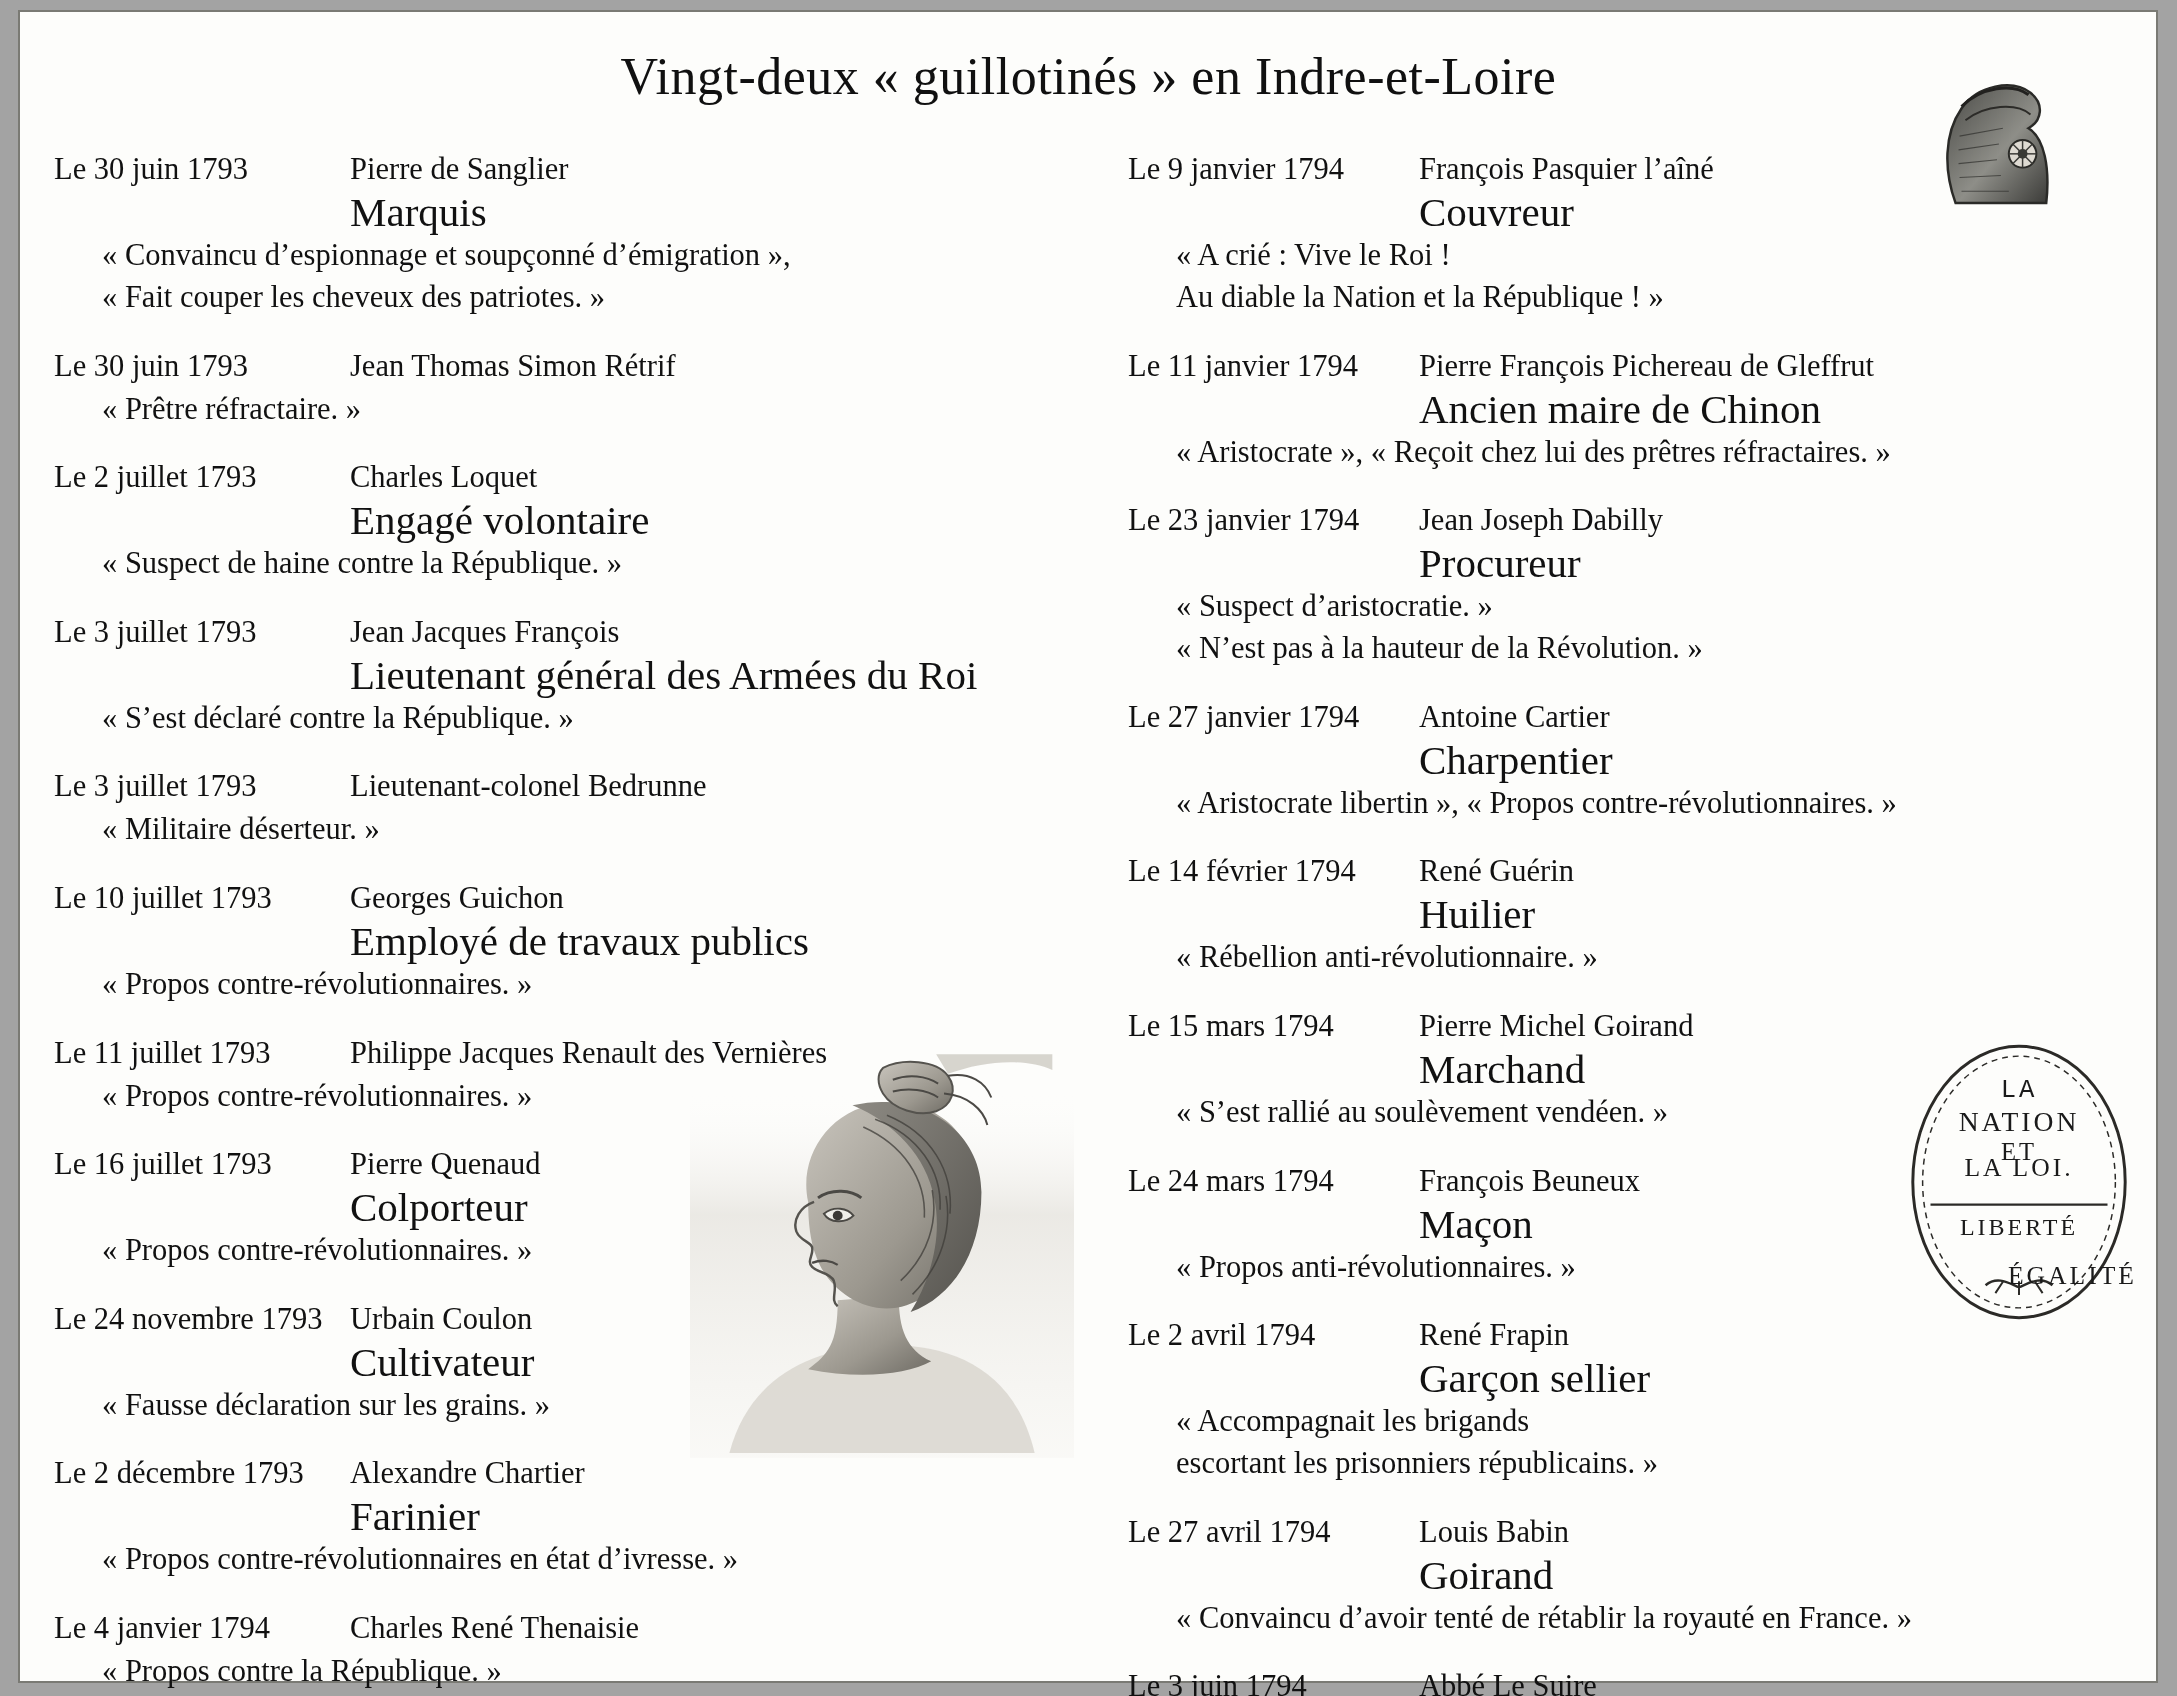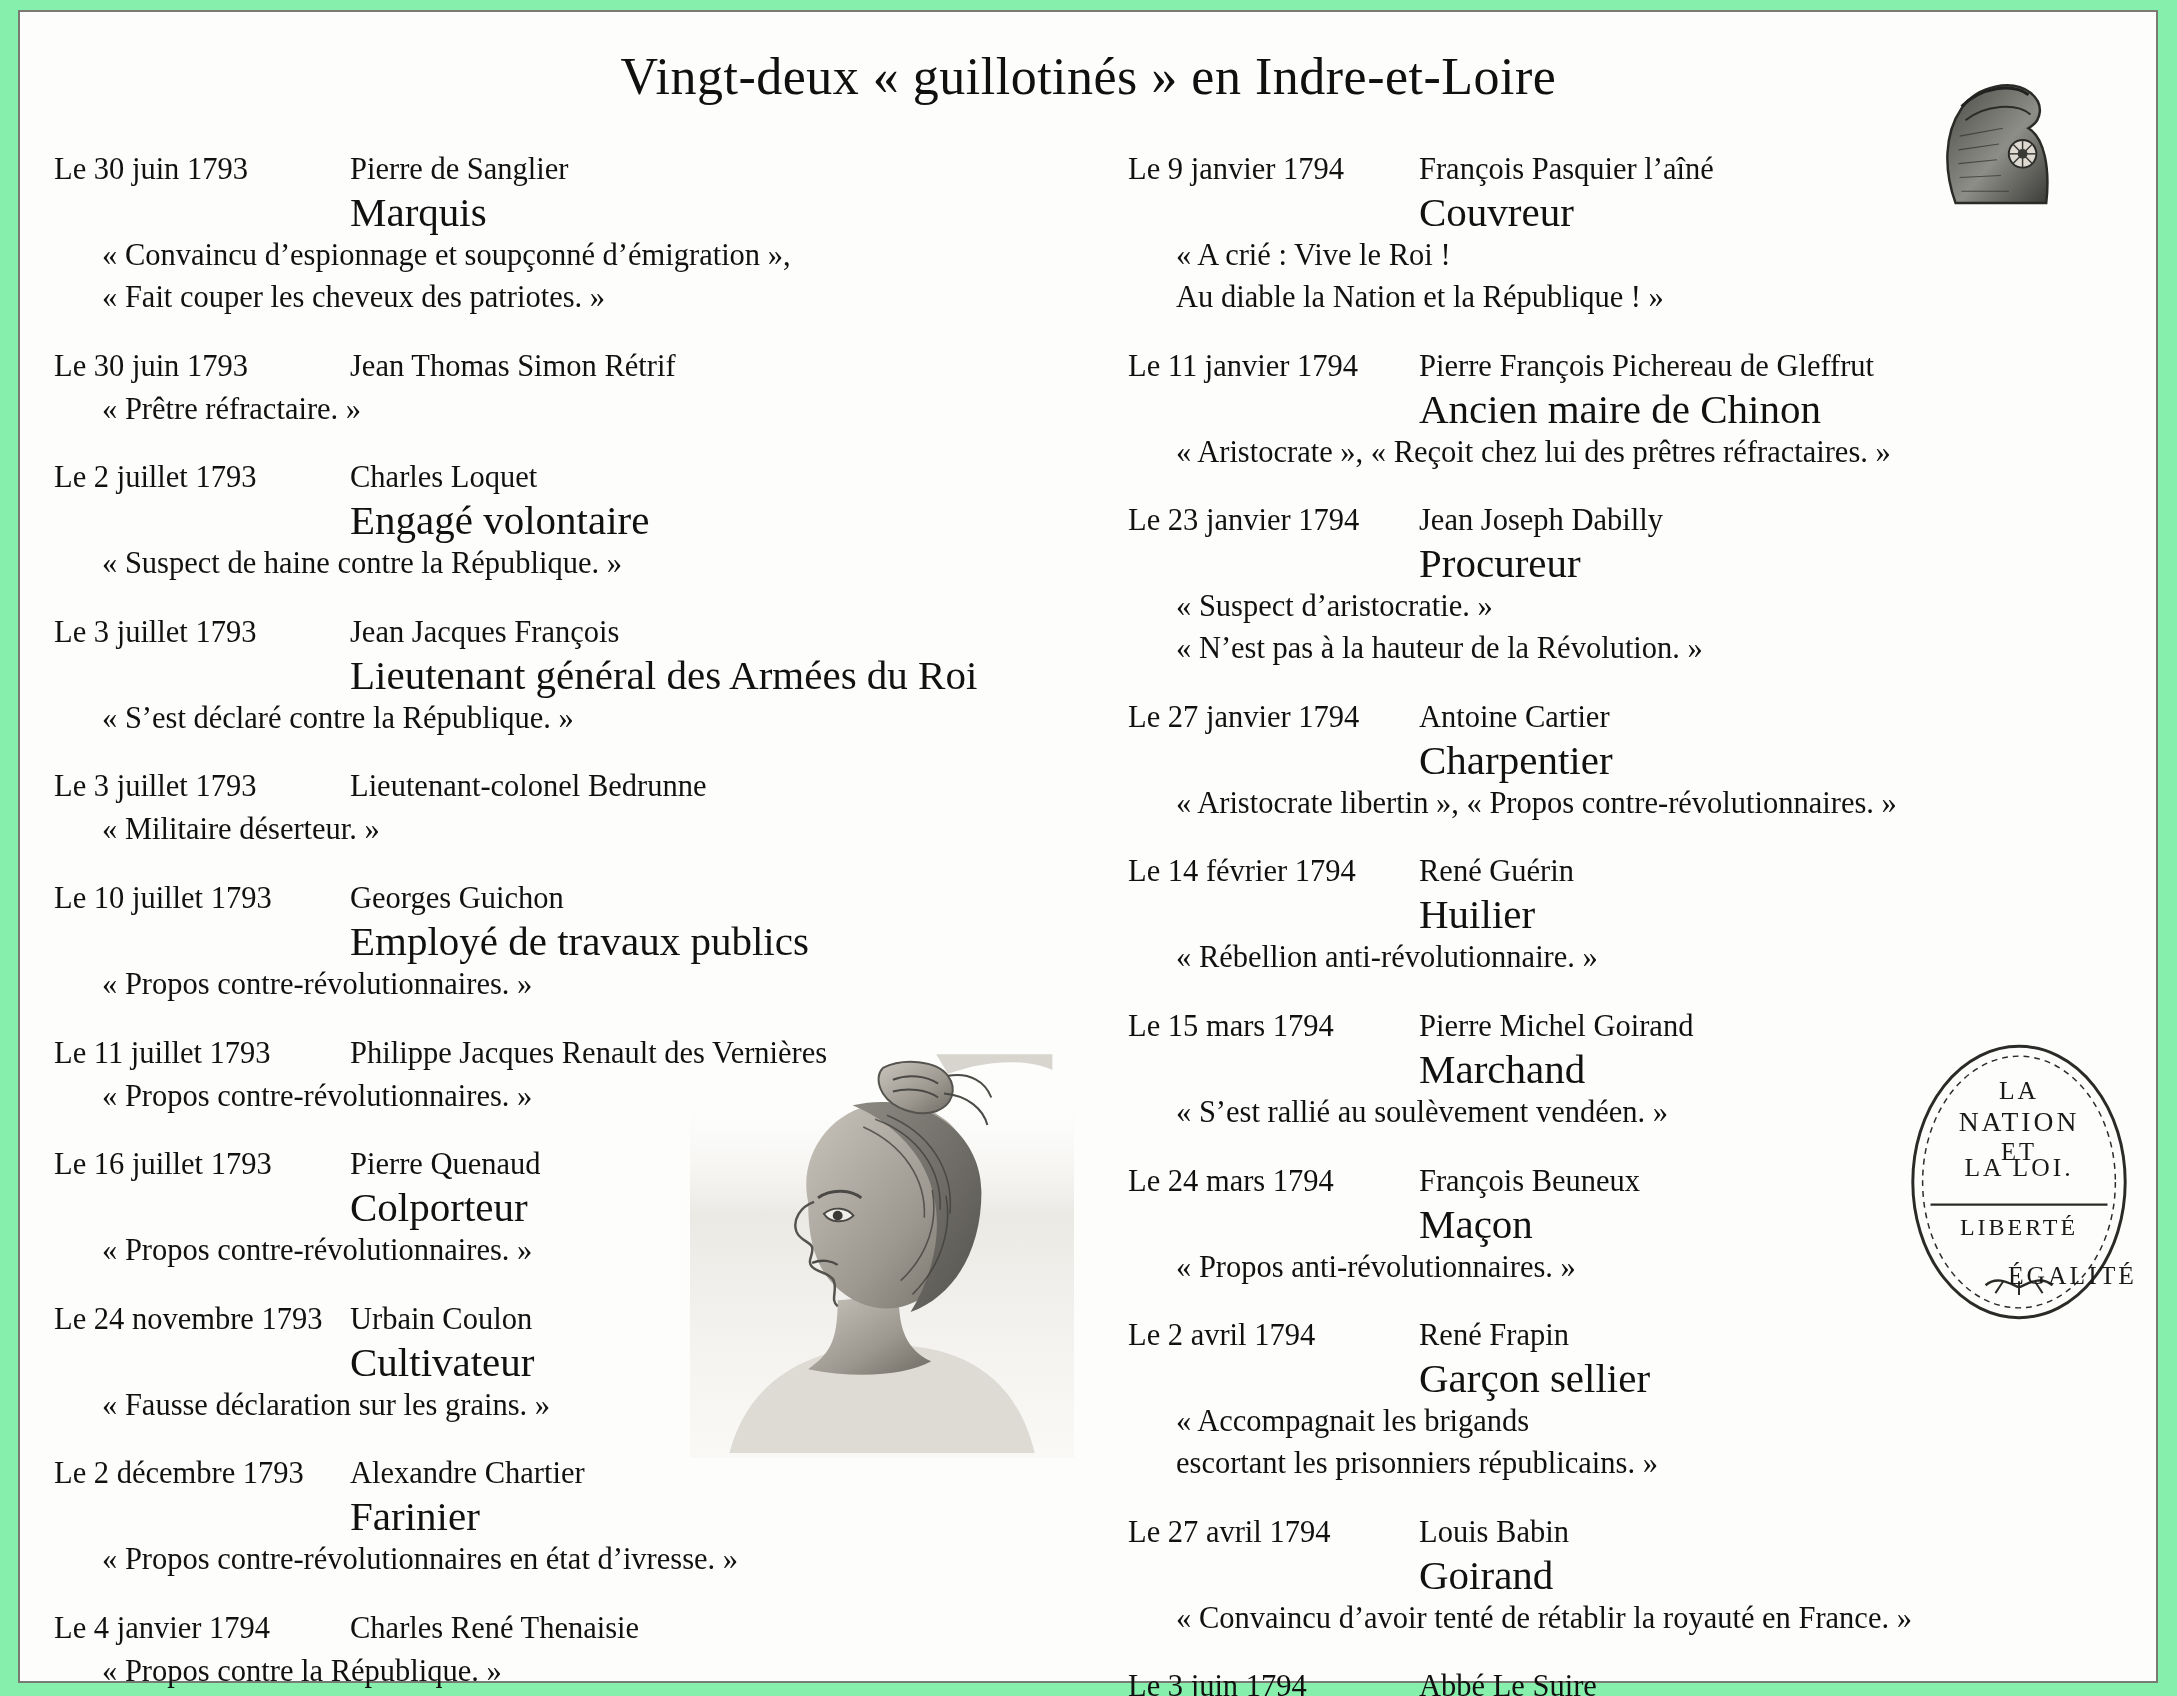--- a/index.html
+++ b/index.html
@@ -14,21 +14,21 @@
     font-family: "Liberation Serif", "DejaVu Serif", serif;
     color: #111111;
     overflow: hidden;
   }
 
   #page {
     position: absolute;
     left: 0; top: 0;
     width: 2177px;
     height: 1696px;
-    background: #86efac;
+    background: #a3a3a3;
   }
 
   
   #frame {
     position: absolute;
     left: 17.7px;
     top: 9.9px;
     width: 2140px;
     height: 1673px;
     border: 2px solid #7a7a74;
@@ -462,21 +462,21 @@
   </div>
 
   <div id="seal-image">
     <svg viewBox="0 0 240 290" width="236" height="286" aria-hidden="true">
       <ellipse cx="120" cy="145" rx="108" ry="138" fill="#fdfdfb" stroke="#2b2a27" stroke-width="3"></ellipse>
       <ellipse cx="120" cy="145" rx="98" ry="128" fill="none" stroke="#2b2a27" stroke-width="1.5" stroke-dasharray="6 5"></ellipse>
       <line x1="30" y1="168" x2="210" y2="168" stroke="#2b2a27" stroke-width="2.5"></line>
       <path d="M86 250 C98 240 110 248 120 252 C130 248 142 240 154 250" fill="none" stroke="#2b2a27" stroke-width="2.5"></path>
       <path d="M96 258 L104 246 M120 260 L120 246 M144 258 L136 246" stroke="#2b2a27" stroke-width="2"></path>
     </svg>
-    <div class="seal-text" style="top:37px;font-size:25.6px;">LA</div>
+    <div class="seal-text" style="top:37px;font-size:25.6px;font-family:Liberation Mono, monospace;">LA</div>
     <div class="seal-text" style="top:67px;font-size:27.6px;">NATION</div>
     <div class="seal-text" style="top:99px;font-size:24.6px;">ET</div>
     <div class="seal-text" style="top:114px;font-size:25.6px;">LA LOI.</div>
     <div class="seal-text" style="top:175px;font-size:24px;">LIBERTÉ</div>
     <div class="seal-text" style="top:222px;font-size:25.6px;text-align:right;">ÉGALITÉ</div>
   </div>
 
 </div>
 
 

